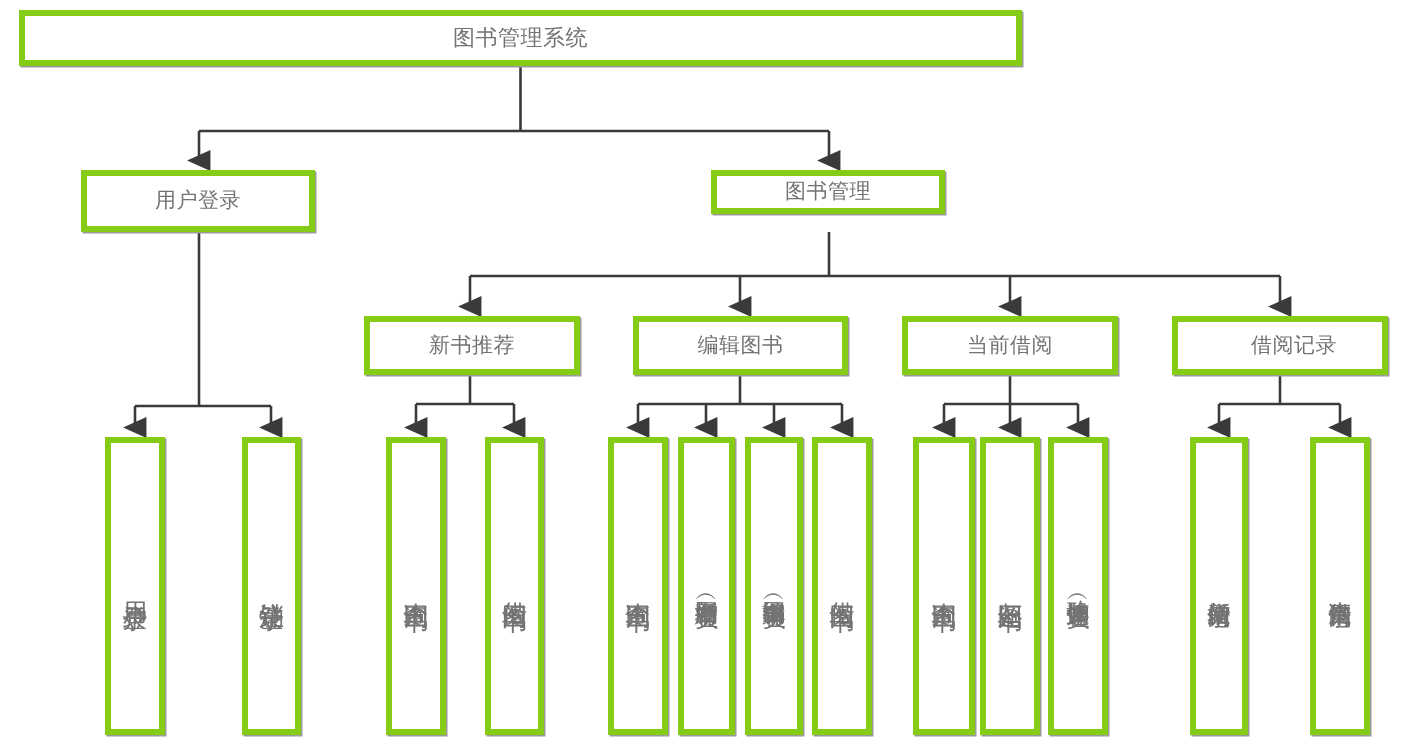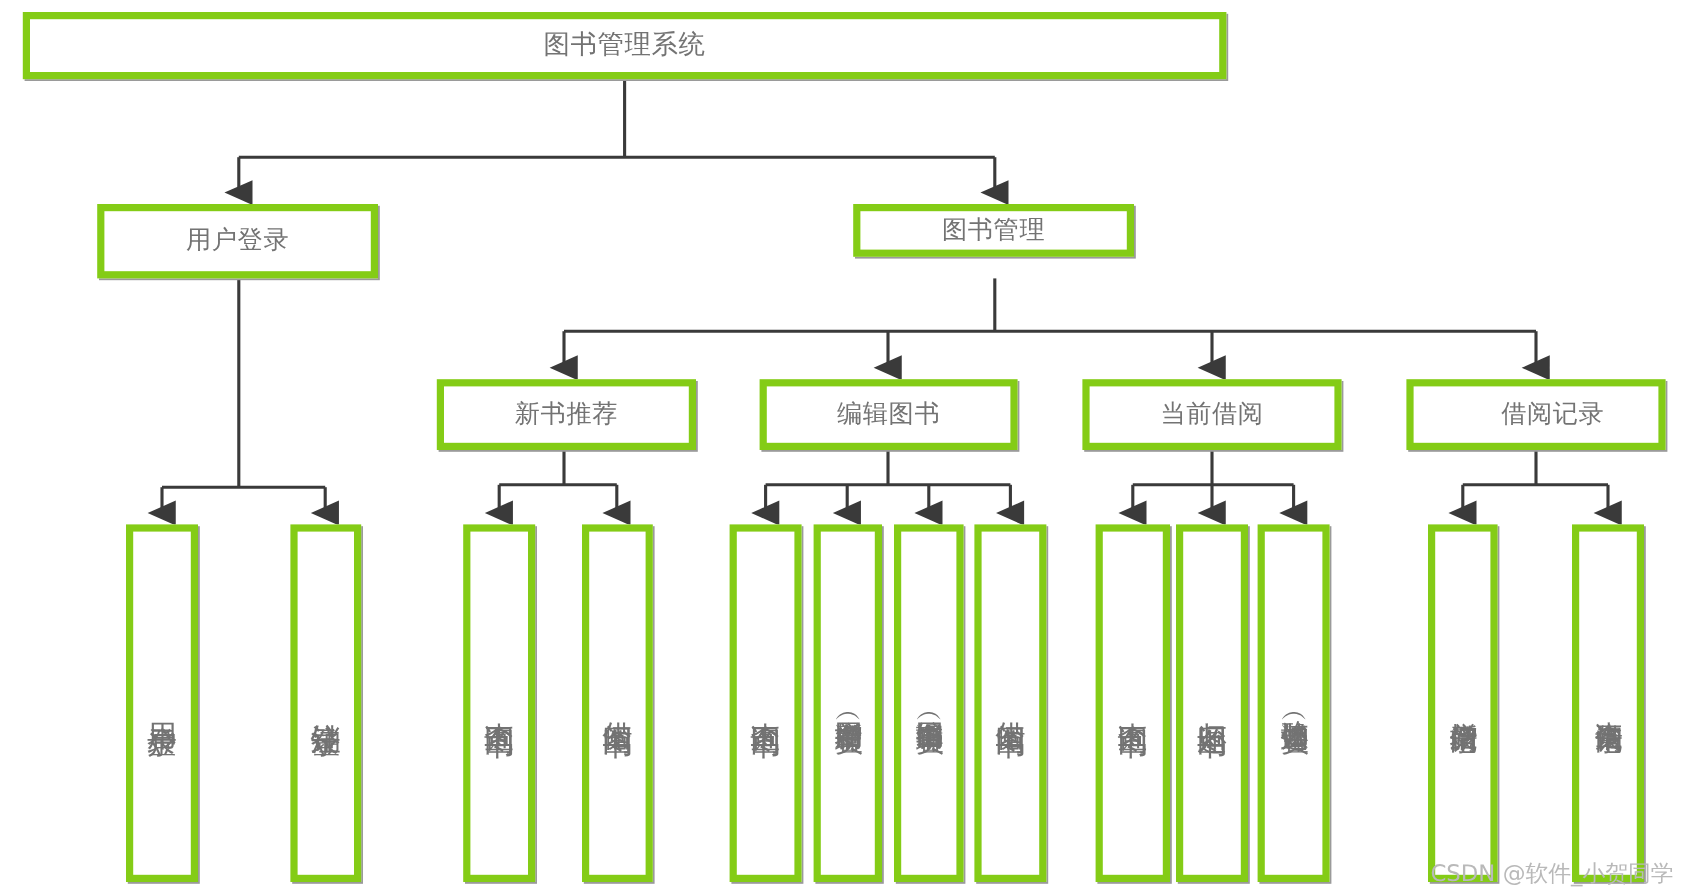--- a/index.html
+++ b/index.html
@@ -193,15 +193,14 @@
     <span class="node-label">确认归还（管理员）</span>
   </div>
 
   <div class="node vert tight" style="left:1190px; top:437px; width:58px; height:298px;">
     <span class="node-label">新增借阅记录</span>
   </div>
   <div class="node vert tight" style="left:1310px; top:437px; width:60px; height:298px;">
     <span class="node-label">查询借阅记录</span>
   </div>
 
-  <div class="watermark" style="left:1192px; top:715px;">CSDN @软件_小贺同学</div>
 
 </div>
 
 </body></html>

